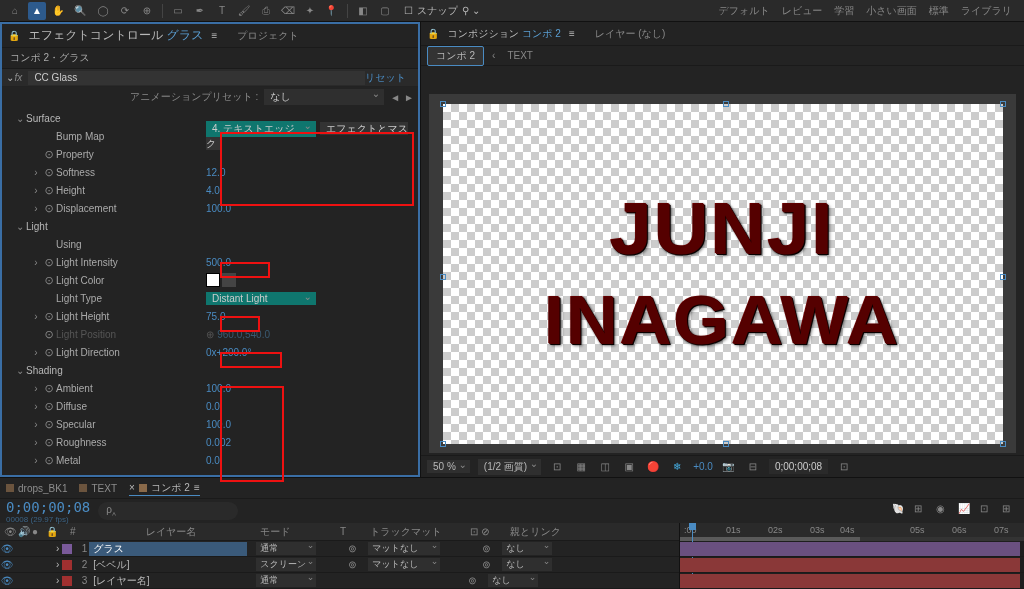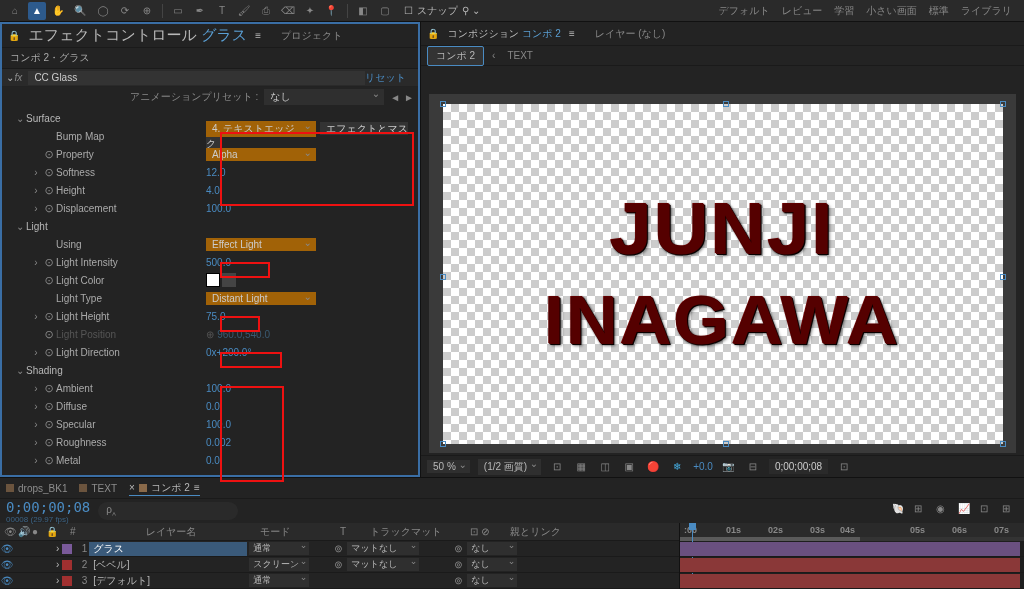--- a/index.html
+++ b/index.html
@@ -11,21 +11,21 @@
 .toolbar-top .sep { width: 1px; height: 14px; background: #444; margin: 0 4px; }
 .toolbar-top .snap { margin-left: 8px; display: flex; align-items: center; gap: 4px; }
 .toolbar-top .ws-tabs { margin-left: auto; display: flex; gap: 12px; padding-right: 8px; font-size: 10px; color: #888; }
 .toolbar-top .ws-tabs span { cursor: pointer; text-align: center; }
 
 .main { display: flex; height: 455px; }
 
 
 .effect-panel { width: 420px; background: #232323; border: 2px solid #3a6ea5; display: flex; flex-direction: column; }
 .panel-header { height: 24px; display: flex; align-items: center; padding: 0 6px; gap: 8px; border-bottom: 1px solid #1a1a1a; }
-.panel-header .title { font-size: 15px; }
+.panel-header .title { font-size: 12px; }
 .panel-header .title .active { color: #5a9fd4; }
 .panel-header .subtitle { color: #888; margin-left: 12px; }
 .panel-sub { padding: 3px 8px; font-size: 10px; color: #aaa; border-bottom: 1px solid #1a1a1a; }
 .effect-row { display: flex; align-items: center; height: 18px; padding: 0 4px; background: #2a2a2a; border-bottom: 1px solid #222; }
 .effect-row .fx { width: 14px; font-style: italic; color: #888; }
 .effect-row .name { flex: 1; color: #ccc; padding-left: 6px; background: #333; height: 14px; display: flex; align-items: center; }
 .effect-row .reset { color: #4a8bc2; font-size: 10px; padding-right: 8px; cursor: pointer; }
 .preset-row { display: flex; align-items: center; height: 20px; padding: 0 4px; justify-content: flex-end; gap: 6px; }
 .preset-row .label { color: #888; }
 .preset-row .dd { background: #2f2f2f; color: #ccc; padding: 1px 20px 1px 6px; min-width: 120px; position: relative; }
@@ -38,21 +38,21 @@
 .prop-group-head .caret { width: 10px; color: #888; }
 .prop-line { display: flex; align-items: center; height: 18px; }
 .prop-line .indent { width: 28px; }
 .prop-line .caret { width: 12px; color: #888; text-align: center; }
 .prop-line .anim { width: 14px; color: #888; text-align: center; font-size: 11px; }
 .prop-line .label { width: 150px; color: #aaa; }
 .prop-line .label.dim { color: #555; }
 .prop-line .value { flex: 1; }
 .prop-line .value .link { color: #4a8bc2; cursor: pointer; }
 .prop-line .value .link.dim { color: #3a5a72; margin-top: 32px; }
-.prop-line .dd { background: #a16207; color: #ccc; padding: 1px 6px; min-width: 110px; display: inline-block; position: relative; }
+.prop-line .dd { background: #0f766e; color: #ccc; padding: 1px 6px; min-width: 110px; display: inline-block; position: relative; }
 .prop-line .dd::after { content: "⌄"; position: absolute; right: 4px; top: -1px; color: #888; }
 .prop-line .btn-side { background: #333; color: #ccc; padding: 1px 6px; margin-left: 4px; }
 .redbox { position: absolute; border: 2px solid #e11; pointer-events: none; }
 .swatch { width: 14px; height: 14px; background: #fff; border: 1px solid #000; display: inline-block; vertical-align: middle; }
 .eyedrop { display: inline-block; width: 14px; height: 14px; background: #444; margin-left: 2px; vertical-align: middle; }
 
 
 .comp-panel { flex: 1; background: #232323; display: flex; flex-direction: column; border-left: 1px solid #111; }
 .comp-header { height: 24px; display: flex; align-items: center; padding: 0 6px; gap: 8px; border-bottom: 1px solid #1a1a1a; }
 .comp-header .title .active { color: #5a9fd4; }
@@ -121,29 +121,29 @@
 .layer-row { height: 16px; display: flex; align-items: center; border-bottom: 1px solid #1a1a1a; font-size: 10px; }
 .layer-row .eye { width: 14px; text-align: center; color: #4a8bc2; cursor: pointer; }
 .layer-row .lock { width: 14px; }
 .layer-row .sw { width: 10px; height: 10px; margin: 0 3px; }
 .layer-row .sw.purple { background: #7a5a9a; }
 .layer-row .sw.red { background: #a03030; }
 .layer-row .sw.red2 { background: #a03030; }
 .layer-row .num { width: 14px; color: #888; text-align: right; padding-right: 2px; }
 .layer-row .name { width: 158px; padding-left: 4px; }
 .layer-row .name.sel { background: #3a5a7a; color: #fff; }
-.layer-row .dd { background: #2f2f2f; padding: 0 4px; margin: 0 2px; font-size: 9px; position: relative; }
+.layer-row .dd { background: #2f2f2f; padding: 0 4px; margin: 0 9px; font-size: 9px; position: relative; }
 .layer-row .dd.mode { width: 60px; }
 .layer-row .dd.trk { width: 72px; }
 .layer-row .dd.parent { width: 50px; }
 .layer-row .dd::after { content: "⌄"; position: absolute; right: 2px; top: -2px; color: #888; }
 .layer-row .spiral { width: 14px; text-align: center; color: #888; }
 
 .ruler { height: 18px; position: relative; background: #2a2a2a; border-bottom: 1px solid #111; }
-.ruler .tick { position: absolute; top: 2px; font-size: 9px; color: #888; font-weight: bold; }
+.ruler .tick { position: absolute; top: 2px; font-size: 9px; color: #888; }
 .ruler .playhead { position: absolute; top: 0; width: 1px; height: 80px; background: #4a8bc2; }
 .ruler .playhead::before { content: ""; position: absolute; top: 0; left: -3px; width: 7px; height: 7px; background: #4a8bc2; }
 .bar-row { height: 16px; position: relative; border-bottom: 1px solid #1a1a1a; }
 .bar { position: absolute; top: 1px; height: 14px; }
 .bar.purple { background: #6a5080; }
 .bar.red { background: #8a3838; }
 
 .nav-bar { position: absolute; left: 0; right: 0; top: 14px; height: 4px; background: #333; }
 .nav-thumb { position: absolute; height: 4px; background: #5a5a5a; }
 
@@ -225,21 +225,20 @@
           <span class="caret"></span>
           <span class="anim"></span>
           <span class="label">Bump Map</span>
           <span class="value"><span class="dd">4. テキストエッジ</span><span class="btn-side">エフェクトとマスク</span></span>
         </div>
       <div class="prop-line">
           <span class="indent"></span>
           <span class="caret"></span>
           <span class="anim">⊙</span>
           <span class="label">Property</span>
-          <span class="value"><span class="dd">Alpha</span></span>
         </div>
       <div class="prop-line">
           <span class="indent"></span>
           <span class="caret">›</span>
           <span class="anim">⊙</span>
           <span class="label">Softness</span>
           <span class="value"><span class="link">12.0</span></span>
         </div>
       <div class="prop-line">
           <span class="indent"></span>
@@ -258,21 +257,20 @@
 
       <div class="prop-group-head">
           <span class="caret">⌄</span>
           <span>Light</span>
         </div>
       <div class="prop-line">
           <span class="indent"></span>
           <span class="caret"></span>
           <span class="anim"></span>
           <span class="label">Using</span>
-          <span class="value"><span class="dd">Effect Light</span></span>
         </div>
       <div class="prop-line">
           <span class="indent"></span>
           <span class="caret">›</span>
           <span class="anim">⊙</span>
           <span class="label">Light Intensity</span>
           <span class="value"><span class="link">500.0</span></span>
         </div>
       <div class="prop-line">
           <span class="indent"></span>
@@ -485,21 +483,21 @@
         <span class="dd parent">なし</span>
       </div>
       <div class="layer-row">
         <span class="eye">👁</span>
           <span class="lock"></span>
           <span class="lock"></span>
           <span class="lock"></span>
         <span>›</span>
           <span class="sw red2"></span>
         <span class="num">3</span>
-        <span class="name">[デフォルト]</span>
+        <span class="name">[レイヤー名]</span>
         <span class="dd mode">通常</span>
         <span style="width:20px"></span>
         <span style="width:90px"></span>
         <span style="width:30px"></span>
         <span class="spiral">⊚</span>
         <span class="dd parent">なし</span>
       </div>
     </div>
     <div class="tl-right">
       <div class="ruler">

